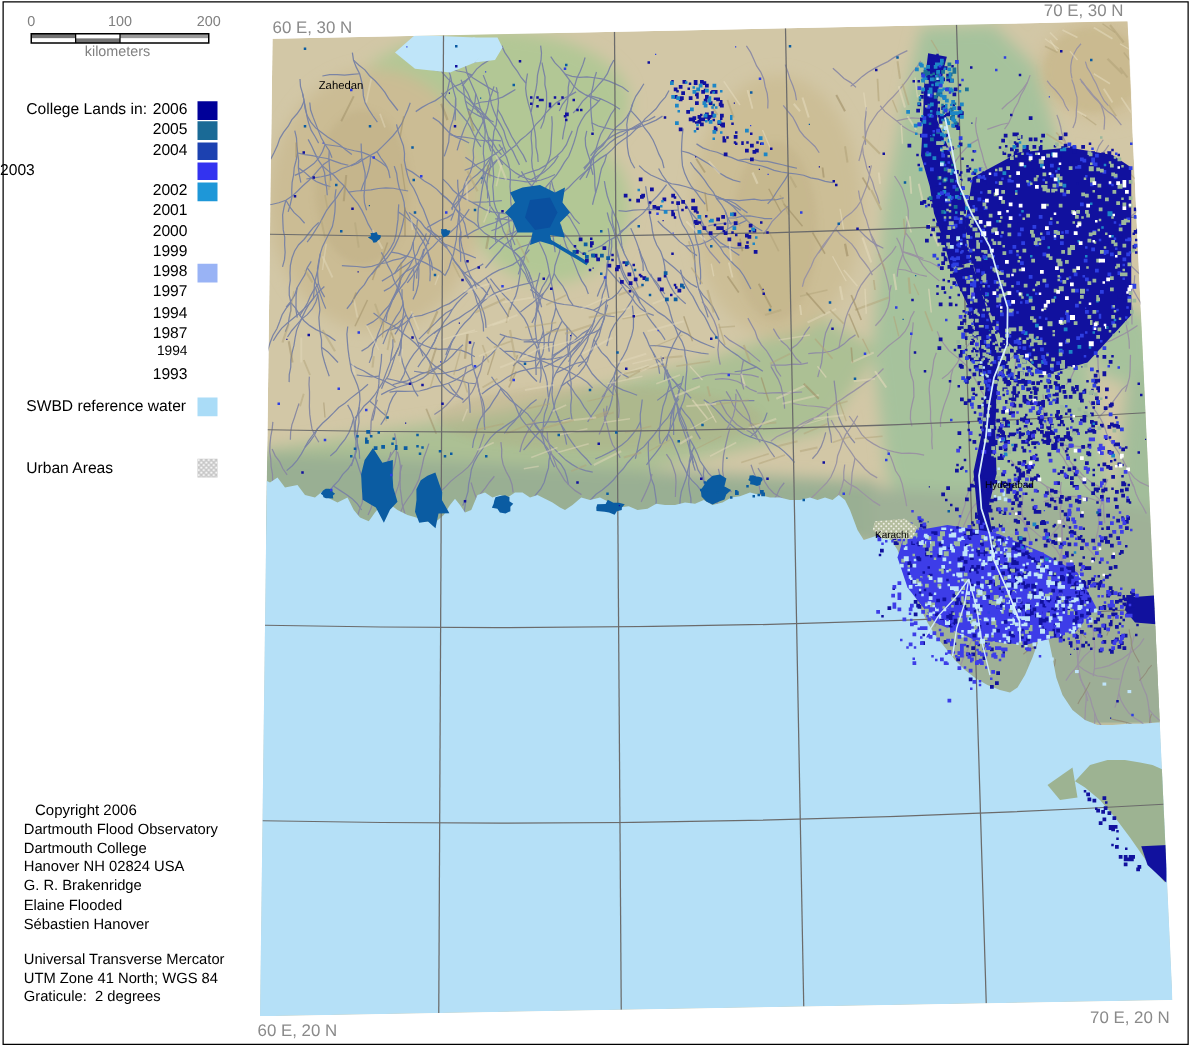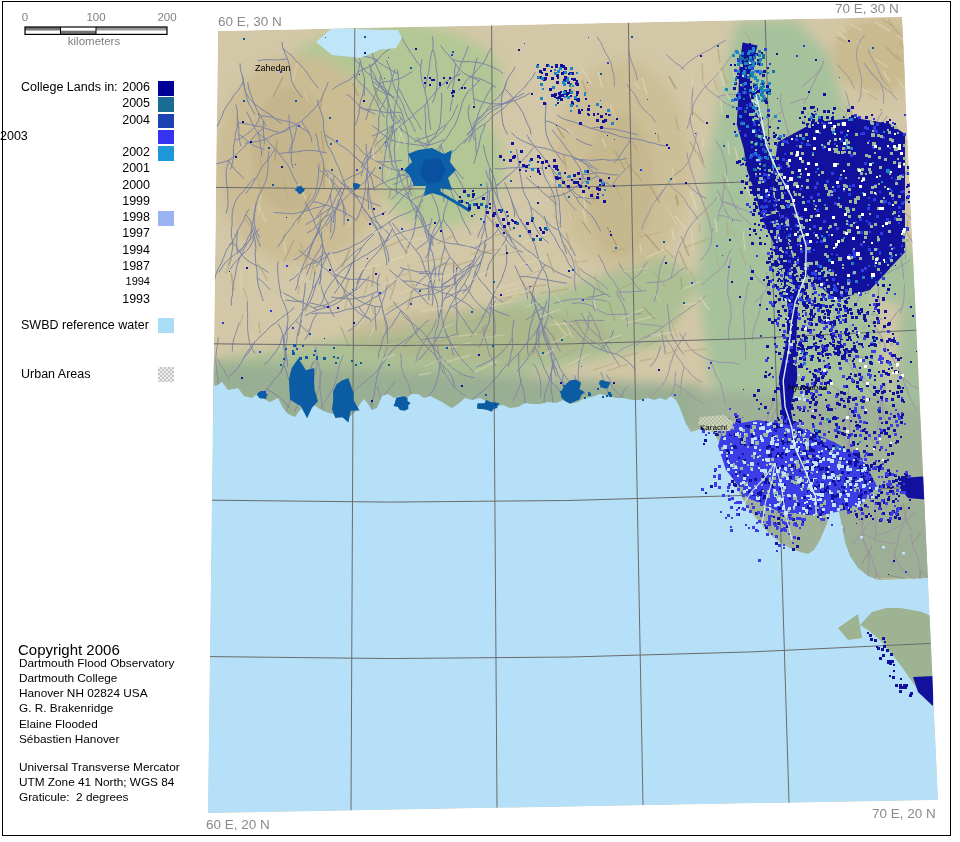--- a/index.html
+++ b/index.html
@@ -970,21 +970,21 @@
 <div style="position:absolute;left:21px;top:366.5px;font-size:12.5px;color:#000">Urban Areas</div>
 <div style="position:absolute;left:158px;top:367px;width:16px;height:15px;background:#c6c6c6">
 <svg width="16" height="15">
       <pattern id="ud" width="4" height="4" patternUnits="userSpaceOnUse">
         <circle cx="1" cy="1" r="0.9" fill="#fff"></circle>
         <circle cx="3" cy="3" r="0.9" fill="#fff"></circle>
       </pattern>
       <rect width="16" height="15" fill="url(#ud)"></rect>
     </svg></div>
 
-<div style="position:absolute;left:18px;top:640.5px;font-size:15px;color:#000">Copyright 2006</div>
+<div style="position:absolute;left:28px;top:640.5px;font-size:12px;color:#000">Copyright 2006</div>
 <div style="position:absolute;left:19px;top:655.7px;font-size:11.8px;color:#000">Dartmouth Flood Observatory</div>
 <div style="position:absolute;left:19px;top:670.9px;font-size:11.8px;color:#000">Dartmouth College</div>
 <div style="position:absolute;left:19px;top:686.1px;font-size:11.8px;color:#000">Hanover NH 02824 USA</div>
 <div style="position:absolute;left:19px;top:701.3px;font-size:11.8px;color:#000">G. R. Brakenridge</div>
 <div style="position:absolute;left:19px;top:716.5px;font-size:11.8px;color:#000">Elaine Flooded</div>
 <div style="position:absolute;left:19px;top:731.7px;font-size:11.8px;color:#000">Sébastien Hanover</div>
 <div style="position:absolute;left:19px;top:760.0px;font-size:11.8px;color:#000">Universal Transverse Mercator</div>
 <div style="position:absolute;left:19px;top:775.2px;font-size:11.8px;color:#000">UTM Zone 41 North; WGS 84</div>
 <div style="position:absolute;left:19px;top:790.4px;font-size:11.8px;color:#000">Graticule:&nbsp; 2 degrees</div>
 

